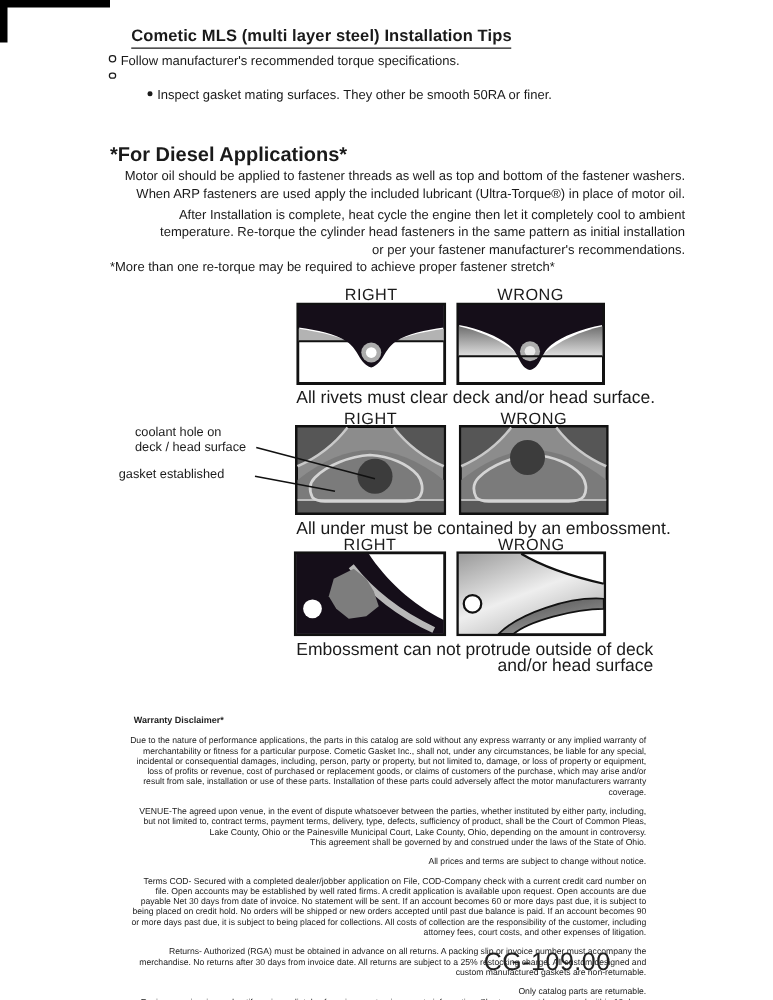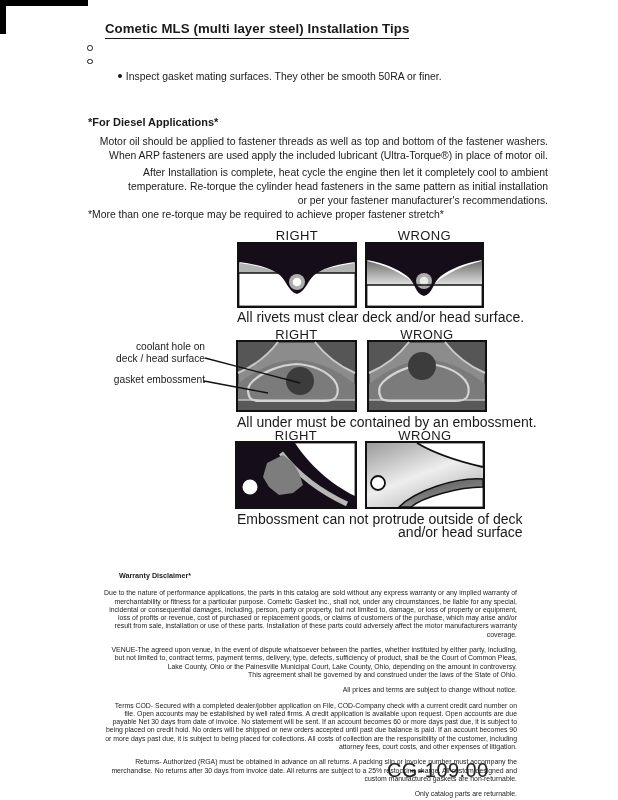--- a/index.html
+++ b/index.html
@@ -20,68 +20,68 @@
     left:105px;top:21px;margin:0;font-size:13.2px;font-weight:bold;letter-spacing:.1px;
     border-bottom:1.7px solid #1a1a1a;padding-bottom:1.5px;display:inline-block;
   }
   .intro{left:87px;top:43px;font-size:10.4px;line-height:13.7px;white-space:nowrap;}
   .intro .sub{padding-left:31px;}
   .dot-o{display:inline-block;width:3.5px;height:3.5px;border:1px solid #1a1a1a;border-radius:50%;
          margin-right:4px;vertical-align:2.5px;}
   .dot-f{display:inline-block;width:3.8px;height:3.8px;background:#1a1a1a;border-radius:50%;
          margin-right:4px;vertical-align:2.5px;}
 
-  .diesel-h{left:88px;top:116px;margin:0;font-size:11px;font-weight:bold;}
+  .diesel-h{left:88px;top:116px;margin:0;font-size:16px;font-weight:bold;}
   .bodyp{font-size:10.4px;line-height:13.9px;width:460px;margin:0;}
   .p-oil{left:88px;top:135px;}
   .p-re{left:88px;top:166px;}
   .p-note{left:88px;top:208px;}
 
   
   .dg-label{font-size:13px;letter-spacing:.4px;text-align:center;color:#1a1a1a;}
   .dg-cap{font-size:14px;line-height:13px;color:#1a1a1a;}
   .lbl-1r{left:237px;top:228px;width:120px;}
   .lbl-1w{left:365px;top:228px;width:119px;}
   .svg-1r{left:237px;top:242px;}
   .svg-1w{left:365px;top:242px;}
   .cap-1{left:237px;top:311px;}
   .lbl-2r{left:236px;top:327px;width:121px;}
   .lbl-2w{left:367px;top:327px;width:120px;}
   .svg-2r{left:236px;top:340px;}
   .svg-2w{left:367px;top:340px;}
   .cap-2{left:237px;top:416px;}
-  .callout{font-size:10.2px;line-height:11.5px;text-align:right;color:#1a1a1a;}
+  .callout{font-size:10.2px;line-height:11.5px;text-align:left;color:#1a1a1a;}
   .co-1{left:108px;top:341px;width:97px;}
   .co-2{left:95px;top:374px;width:110px;}
   .leader{left:200px;top:350px;}
   .lbl-3r{left:235px;top:428px;width:122px;}
   .lbl-3w{left:365px;top:428px;width:120px;}
   .svg-3r{left:235px;top:441px;}
   .svg-3w{left:365px;top:441px;}
   .cap-3{left:237px;top:513px;}
 
   
   .fine{left:103px;top:572px;width:414px;font-size:6.9px;line-height:8.3px;color:#222;}
-  .fine h2{font-size:7.2px;margin:0 0 9px 16px;font-weight:bold;}
+  .fine h2{font-size:7.2px;margin:0 0 9px 4px;font-weight:bold;}
   .fine p{margin:0 0 7px 0;}
 
   .docnum{left:387px;top:759px;font-size:20px;letter-spacing:.4px;color:#222;}
 </style>
 </head>
 <body>
 
 <div>
 
   <div class="abs scan-top"></div>
   <div class="abs scan-left"></div>
 
   <h1 class="abs title">Cometic MLS (multi layer steel) Installation Tips</h1>
 
   <div class="abs intro">
-    <div><span class="dot-o"></span></div>
+    <div><span class="dot-o"></span><span>Follow manufacturer's recommended torque specifications.</span></div>
     <div><span class="dot-o"></span></div>
     <div class="sub"><span class="dot-f"></span><span>Inspect gasket mating surfaces.  They other be smooth 50RA or finer.</span></div>
   </div>
 
   <h2 class="abs diesel-h">*For Diesel Applications*</h2>
   <p class="abs bodyp pre p-oil">Motor oil should be applied to fastener threads as well as top and bottom of the fastener washers.
 When ARP fasteners are used apply the included lubricant (Ultra-Torque®) in place of motor oil.</p>
   <p class="abs bodyp pre p-re">After Installation is complete, heat cycle the engine then let it completely cool to ambient
 temperature. Re-torque the cylinder head fasteners in the same pattern as initial installation
 or per your fastener manufacturer's recommendations.</p>
@@ -116,21 +116,21 @@
     <path d="M2,43 H117" stroke="#111" stroke-width="1.5"></path>
   </svg>
 
   <div class="abs dg-cap cap-1">All rivets must clear deck and/or head surface.</div>
 
   <div class="abs dg-label lbl-2r">RIGHT</div>
   <div class="abs dg-label lbl-2w">WRONG</div>
 
   <div class="abs callout pre co-1">coolant hole on
 deck / head surface</div>
-  <div class="abs callout co-2">gasket embossment</div>
+  <div class="abs callout co-2">gasket established</div>
 
   <svg class="abs svg-2r" width="121" height="72" viewBox="0 0 121 72">
     <rect x="1.2" y="1.2" width="118.6" height="69.6" fill="#8c8c8c" stroke="#111" stroke-width="2.4"></rect>
     <path d="M2,2 H42 C32,15 18,26 2,33 Z" fill="#565656"></path>
     <path d="M42,2 C32,15 18,26 2,33" stroke="#c9c9c9" stroke-width="2" fill="none"></path>
     <path d="M119,2 H79 C89,15 103,26 119,33 Z" fill="#565656"></path>
     <path d="M79,2 C89,15 103,26 119,33" stroke="#c9c9c9" stroke-width="2" fill="none"></path>
     <path d="M2,44 C22,28 42,20 60,20 C78,20 99,28 119,44 L119,60 H2 Z" fill="#7b7b7b"></path>
     <rect x="2" y="60" width="117" height="10" fill="#595959"></rect>
     <path d="M2,60 H119" stroke="#bdbdbd" stroke-width="1.5"></path>

